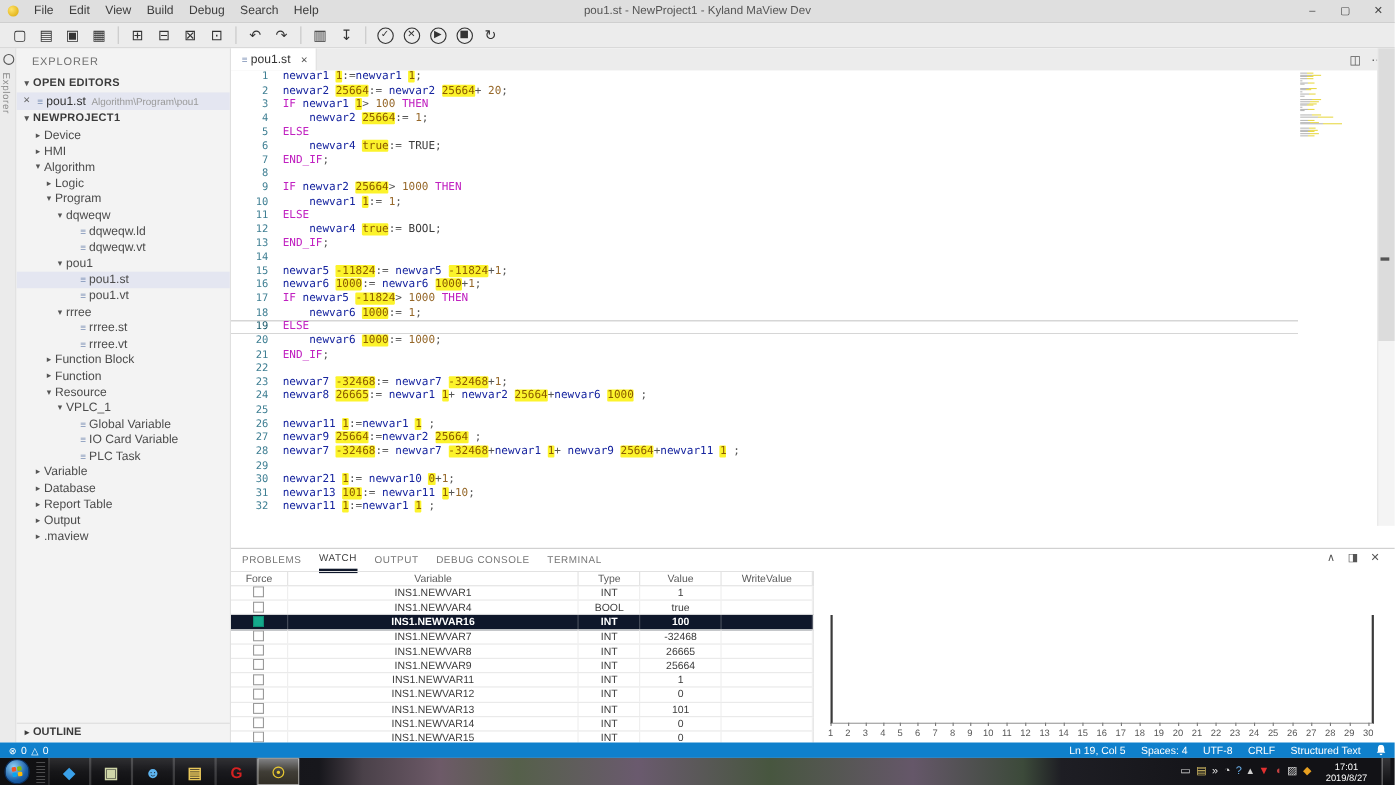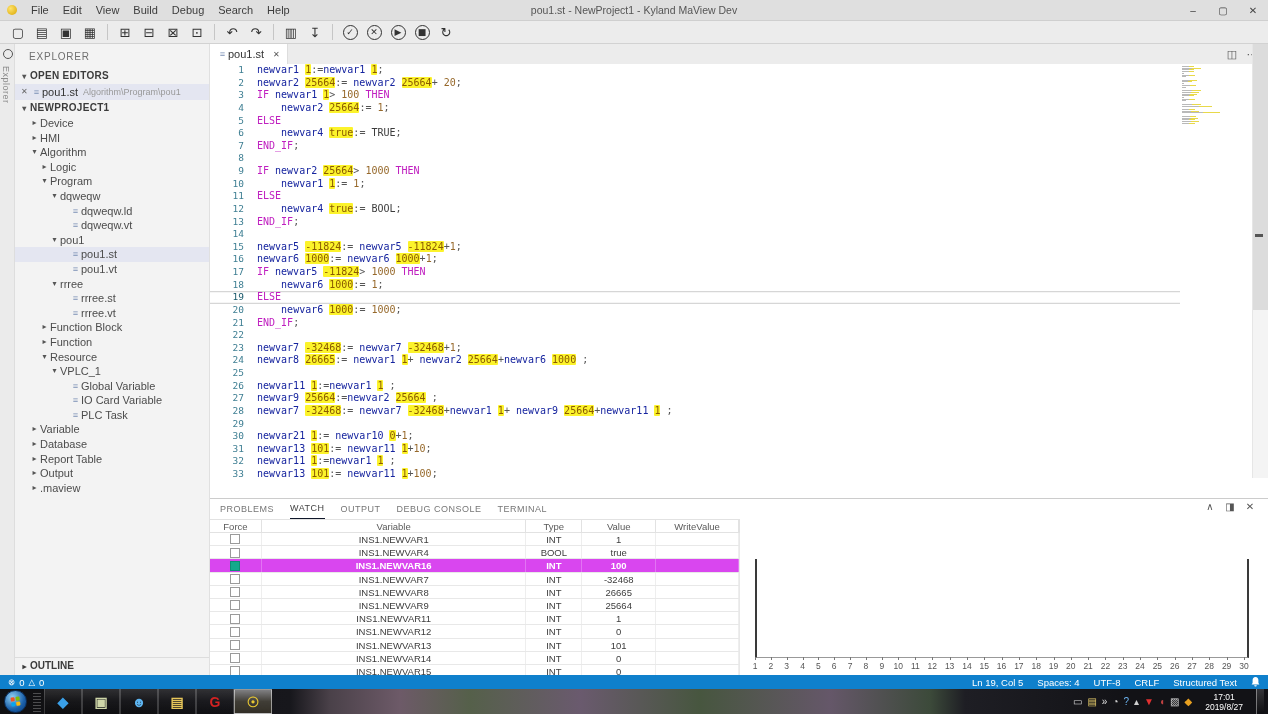--- a/index.html
+++ b/index.html
@@ -82,32 +82,32 @@
   .mm-line{height:1px;margin-bottom:.72px;background:#b9b9b9}
   .mm-line.mm-y{background:linear-gradient(90deg,#b9b9b9 55%,#e8d94a 55%)}
   #vscroll{top:0;right:0;width:15px;height:434px;position:absolute;background:#f4f4f4;border-left:1px solid #e6e6e6}
   #vscroll-handle{position:absolute;top:0;left:0;width:100%;height:266px;background:#c9c9c9;opacity:.55}
   #vscroll-mark{position:absolute;top:190px;left:2px;width:8px;height:3px;background:#555}
 
   
   #panel{top:498px;left:210px;width:1058px;height:177px;background:#fff;border-top:1px solid #ccc;box-sizing:border-box;overflow:hidden}
   #panel-tabs{height:20px;display:flex;align-items:center;padding-left:10px}
   .ptab{font-size:9px;letter-spacing:.5px;color:#767676;margin-right:16px;height:19px;line-height:19px}
-  .ptab.active{color:#424242;border-bottom:1px solid #0f172a}
+  .ptab.active{color:#424242;border-bottom:4px solid #0f172a}
   #panel-icons{position:absolute;right:8px;top:2px;display:flex;color:#555}
   .pic{width:20px;text-align:center;font-size:10px}
 
   
   #watch{position:absolute;left:0;top:20px;width:530px;height:157px;overflow:hidden;
          font-size:9.5px;color:#3c3c3c}
   .wt-head{display:flex;height:14px;line-height:14px;border:1px solid #e2e2e2;border-left:none;box-sizing:border-box;color:#5a5a5a}
   .wt-head .c{border-right:1px solid #e2e2e2;text-align:center;box-sizing:border-box}
   .wt-row{display:flex;height:13.2px;line-height:13.2px;border-bottom:1px solid #e8e8e8;border-right:1px solid #e8e8e8;box-sizing:border-box}
   .wt-row .c{border-right:1px solid #eee;text-align:center;box-sizing:border-box;overflow:hidden}
-  .wt-row.sel{background:#d946ef;color:#fff;font-weight:bold}
+  .wt-row.sel{background:#0f172a;color:#fff;font-weight:bold}
   .wt-row.sel .c{border-right:1px solid rgba(255,255,255,.25)}
   .cb{display:inline-block;width:8px;height:8px;border:1px solid #9a9a9a;background:#fff;vertical-align:middle;margin-top:-2px}
   .wt-row.sel .cb{background:#14a98c;border-color:#0f8e75}
 
   
   #plot{position:absolute;left:545px;top:60px;width:490px;height:98px;
         border-left:2px solid #3a3a3a;border-right:2px solid #3a3a3a;border-bottom:1px solid #999}
   #ticks{position:absolute;left:541px;top:162px;width:498px;display:flex;justify-content:space-between}
   .tick{font-size:8.5px;color:#555;position:relative;min-width:8px;text-align:center}
   .tick::before{content:"";position:absolute;top:-4px;left:50%;width:1px;height:3px;background:#777}
@@ -361,21 +361,20 @@
       <div class="line"><span class="ln">23</span><span class="lt"><span class="tok-v">newvar7 </span><span class="tok-d">-32468</span><span class="tok-o">:= </span><span class="tok-v">newvar7 </span><span class="tok-d">-32468</span><span class="tok-o">+</span><span class="tok-n">1</span><span class="tok-o">;</span></span></div>
       <div class="line"><span class="ln">24</span><span class="lt"><span class="tok-v">newvar8 </span><span class="tok-d">26665</span><span class="tok-o">:= </span><span class="tok-v">newvar1 </span><span class="tok-d">1</span><span class="tok-o">+ </span><span class="tok-v">newvar2 </span><span class="tok-d">25664</span><span class="tok-o">+</span><span class="tok-v">newvar6 </span><span class="tok-d">1000</span><span class="tok-o"> ;</span></span></div>
       <div class="line"><span class="ln">25</span><span class="lt"></span></div>
       <div class="line"><span class="ln">26</span><span class="lt"><span class="tok-v">newvar11 </span><span class="tok-d">1</span><span class="tok-o">:=</span><span class="tok-v">newvar1 </span><span class="tok-d">1</span><span class="tok-o"> ;</span></span></div>
       <div class="line"><span class="ln">27</span><span class="lt"><span class="tok-v">newvar9 </span><span class="tok-d">25664</span><span class="tok-o">:=</span><span class="tok-v">newvar2 </span><span class="tok-d">25664</span><span class="tok-o"> ;</span></span></div>
       <div class="line"><span class="ln">28</span><span class="lt"><span class="tok-v">newvar7 </span><span class="tok-d">-32468</span><span class="tok-o">:= </span><span class="tok-v">newvar7 </span><span class="tok-d">-32468</span><span class="tok-o">+</span><span class="tok-v">newvar1 </span><span class="tok-d">1</span><span class="tok-o">+ </span><span class="tok-v">newvar9 </span><span class="tok-d">25664</span><span class="tok-o">+</span><span class="tok-v">newvar11 </span><span class="tok-d">1</span><span class="tok-o"> ;</span></span></div>
       <div class="line"><span class="ln">29</span><span class="lt"></span></div>
       <div class="line"><span class="ln">30</span><span class="lt"><span class="tok-v">newvar21 </span><span class="tok-d">1</span><span class="tok-o">:= </span><span class="tok-v">newvar10 </span><span class="tok-d">0</span><span class="tok-o">+</span><span class="tok-n">1</span><span class="tok-o">;</span></span></div>
       <div class="line"><span class="ln">31</span><span class="lt"><span class="tok-v">newvar13 </span><span class="tok-d">101</span><span class="tok-o">:= </span><span class="tok-v">newvar11 </span><span class="tok-d">1</span><span class="tok-o">+</span><span class="tok-n">10</span><span class="tok-o">;</span></span></div>
       <div class="line"><span class="ln">32</span><span class="lt"><span class="tok-v">newvar11 </span><span class="tok-d">1</span><span class="tok-o">:=</span><span class="tok-v">newvar1 </span><span class="tok-d">1</span><span class="tok-o"> ;</span></span></div>
-      <div class="line"><span class="ln">33</span><span class="lt"><span class="tok-v">newvar13 </span><span class="tok-d">101</span><span class="tok-o">:= </span><span class="tok-v">newvar11 </span><span class="tok-d">1</span><span class="tok-o">+</span><span class="tok-n">100</span><span class="tok-o">;</span></span></div>
     </div>
   <div id="minimap">
       <div class="mm-line mm-y" style="width: 12px;"></div>
       <div class="mm-line mm-y" style="width: 19px;"></div>
       <div class="mm-line mm-y" style="width: 12px;"></div>
       <div class="mm-line mm-y" style="width: 12px;"></div>
       <div class="mm-line" style="width: 2px;"></div>
       <div class="mm-line mm-y" style="width: 13px;"></div>
       <div class="mm-line" style="width: 4px;"></div>
       <div class="mm-line" style="width: 0px;"></div>

